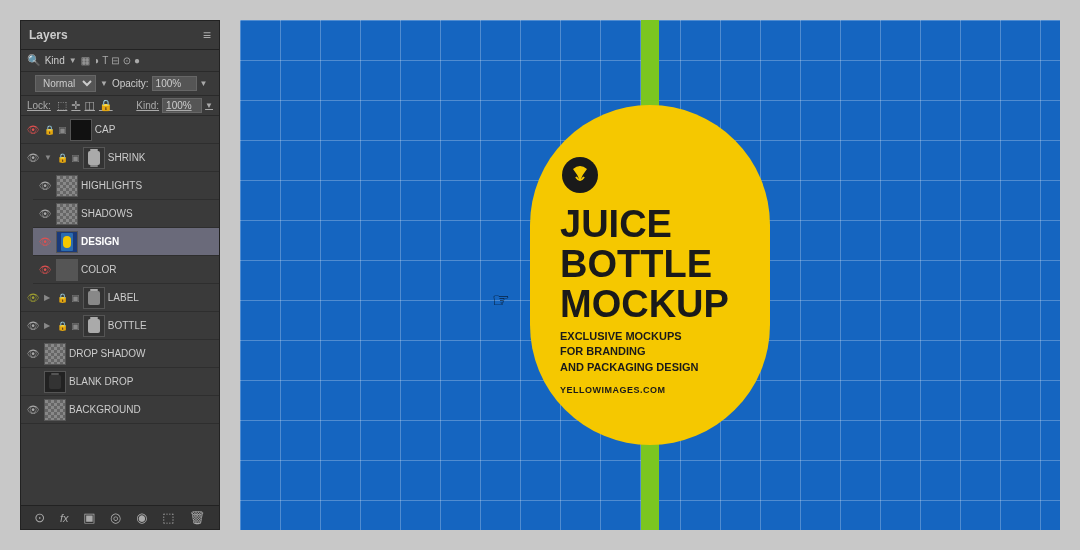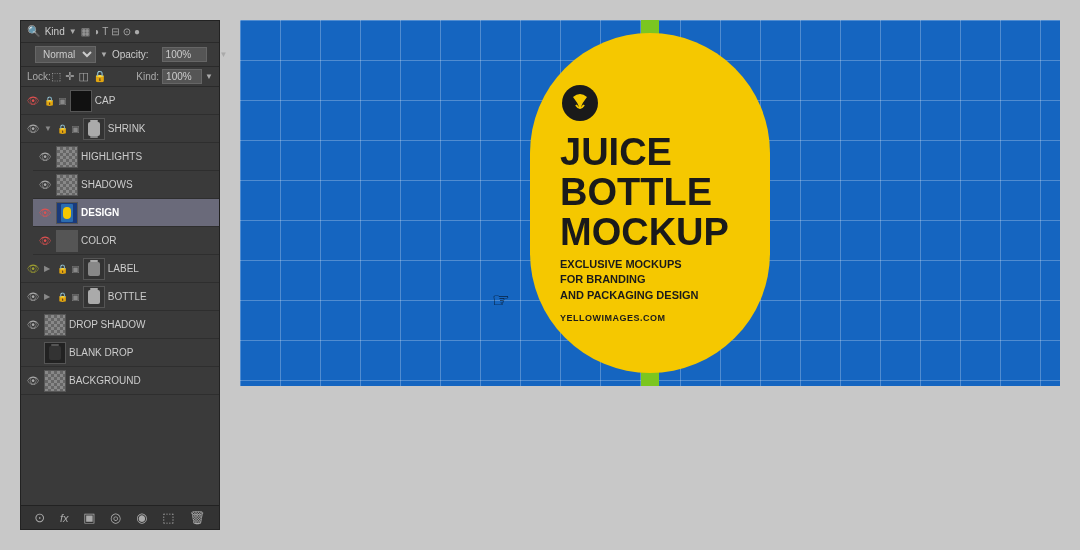--- a/index.html
+++ b/index.html
@@ -79,40 +79,42 @@
       background: #555;
       border: 1px solid #666;
       color: #ccc;
       font-size: 10px;
       padding: 1px 3px;
       flex: 1;
     }
     .opacity-row {
       display: flex;
       align-items: center;
-      gap: 13px;
+      gap: 3px;
       font-size: 10px;
       color: #ccc;
     }
     .opacity-label { font-size: 10px; }
     .opacity-val {
       background: #555;
       border: 1px solid #666;
       color: #ccc;
       font-size: 10px;
       padding: 1px 3px;
       width: 40px;
     }
     .lock-row {
       padding: 2px 6px;
       display: flex;
       align-items: center;
+      gap: 6px;
       border-bottom: 1px solid #2a2a2a;
       font-size: 10px;
       color: #aaa;
+      text-decoration: underline;
     }
     .lock-icons { display: flex; gap: 4px; }
     .fill-row { display: flex; align-items: center; gap: 3px; font-size: 10px; margin-left: auto; }
     .layers-list {
       flex: 1;
       overflow-y: auto;
       overflow-x: hidden;
     }
     .layer-item {
       display: flex;
@@ -185,21 +187,21 @@
     }
     .footer-icon {
       font-size: 13px;
       color: #aaa;
       cursor: pointer;
     }
 
     
     .preview-panel {
       flex: 1;
-      height: 366px;
+      height: 510px;
       background: #1565c0;
       position: relative;
       overflow: hidden;
     }
     .grid-overlay {
       position: absolute;
       top: 0; left: 0; right: 0; bottom: 0;
       background-image:
         linear-gradient(rgba(255,255,255,0.25) 1px, transparent 1px),
         linear-gradient(90deg, rgba(255,255,255,0.25) 1px, transparent 1px);
@@ -269,20 +271,24 @@
       z-index: 10;
       font-size: 20px;
     }
   </style>
 </head>
 <body>
 
 <div class="main-container">
 
   <div class="layers-panel">
+    <div class="panel-header">
+      <span class="panel-title">Layers</span>
+      <span class="panel-menu-icon">≡</span>
+    </div>
 
     <div class="search-row">
       <span style="font-size:11px;color:#aaa;">🔍</span>
       <span class="kind-label">Kind</span>
       <span style="font-size:8px;color:#aaa;">▼</span>
       <div class="filter-icons">
         <span style="font-size:10px;">▦</span>
         <span style="font-size:10px;">◑</span>
         <span style="font-size:10px;">T</span>
         <span style="font-size:10px;">⊟</span>

